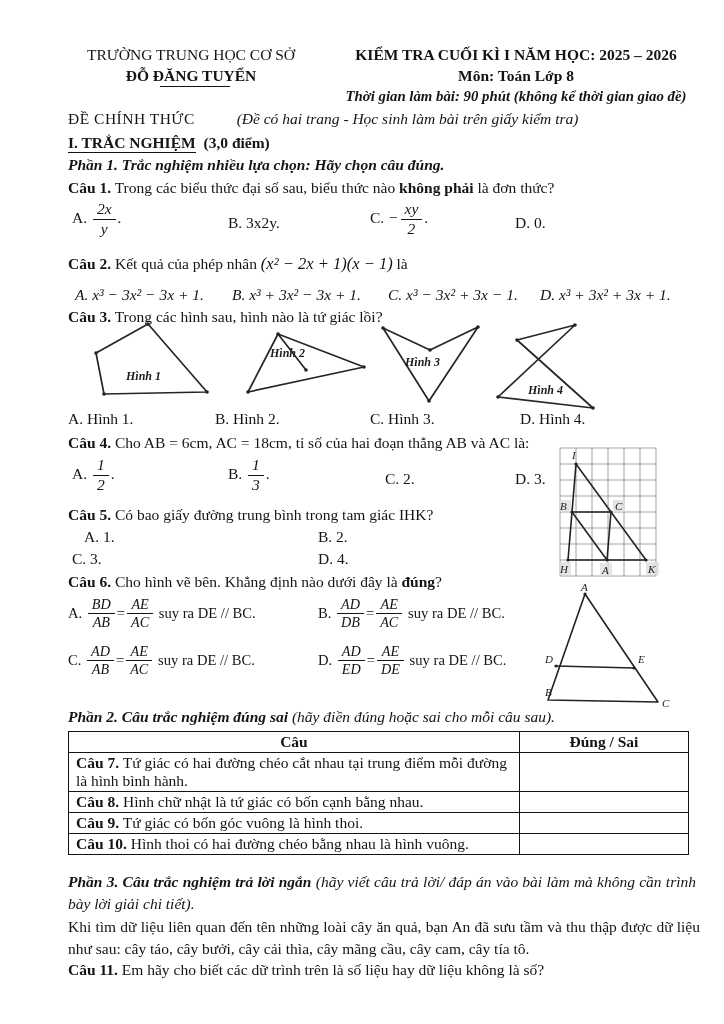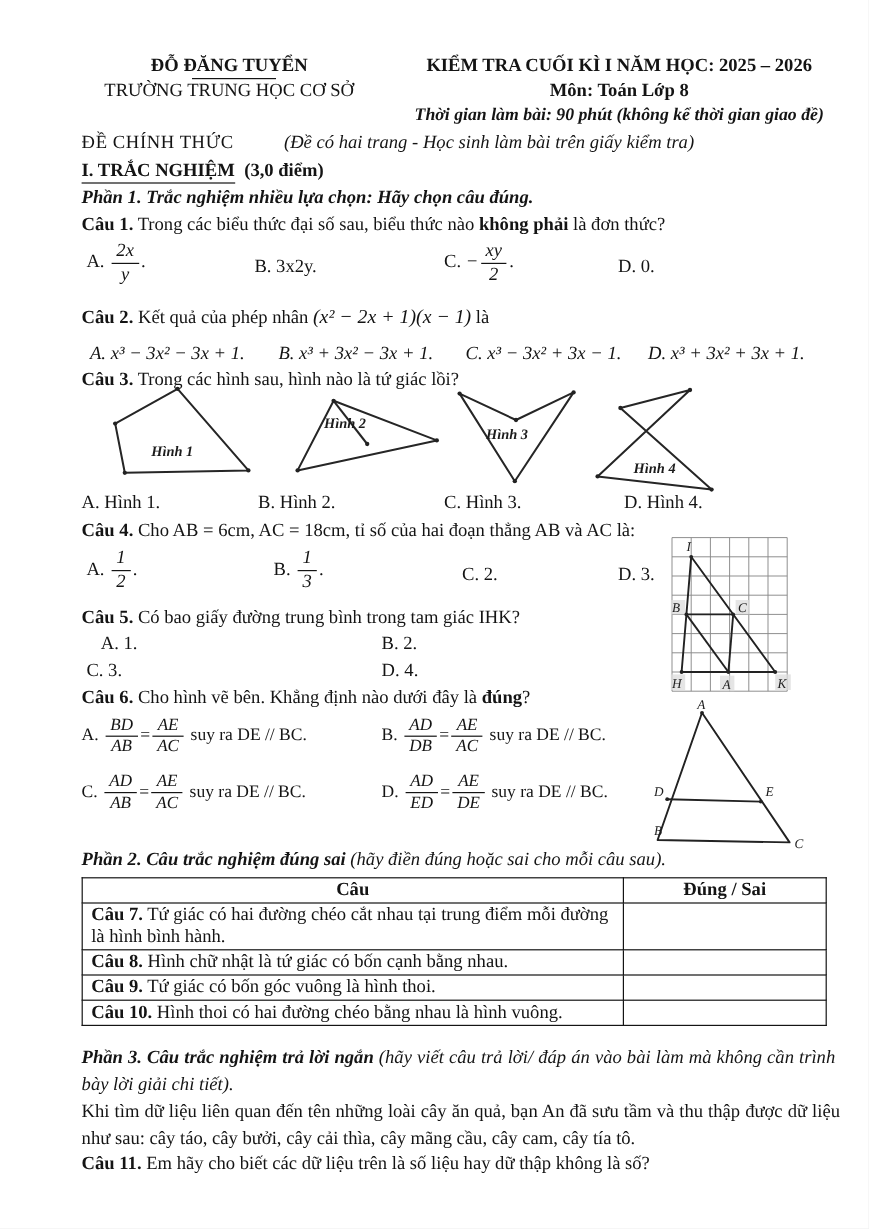--- a/index.html
+++ b/index.html
@@ -49,22 +49,22 @@
   .c1{width:448px;}
   .c2{width:158px;}
   .para{line-height:22.4px;text-align:justify;}
 </style>
 </head>
 <body>
 
 <div class="page">
 
   <div class="abs school ctr">
+    <div>TRƯỜNG TRUNG HỌC CƠ SỞ</div>
     <div><span class="school-name">ĐỖ ĐĂNG TUYỂN</span></div>
-    <div>TRƯỜNG TRUNG HỌC CƠ SỞ</div>
   </div>
 
   <div class="abs exam-head ctr">
     <div class="b">KIỂM TRA CUỐI KÌ I NĂM HỌC: 2025 – 2026</div>
     <div class="b">Môn: Toán Lớp 8</div>
     <div class="bi l3">Thời gian làm bài: 90 phút (không kể thời gian giao đề)</div>
   </div>
 
   <div class="abs exam-type-row">
     <span style="letter-spacing:0.5px;">ĐỀ CHÍNH THỨC</span>
@@ -81,21 +81,21 @@
   <div class="abs" style="left:68px;top:179px;">
     <span class="b">Câu 1.</span>
     <span>Trong các biểu thức đại số sau, biểu thức nào</span>
     <span class="b">không phải</span>
     <span>là đơn thức?</span>
   </div>
   <div class="abs" style="left:72px;top:201px;">
     <span class="opt-label">A.</span>
     <span class="frac"><span class="n">2x</span><span class="d">y</span></span><span>.</span>
   </div>
-  <div class="abs" style="left:212px;top:214px;">B. 3x2y.</div>
+  <div class="abs" style="left:228px;top:214px;">B. 3x2y.</div>
   <div class="abs" style="left:370px;top:201px;">
     <span class="opt-label">C.</span>
     <span class="mi">−</span><span class="frac"><span class="n">xy</span><span class="d">2</span></span><span>.</span>
   </div>
   <div class="abs" style="left:515px;top:214px;">D. 0.</div>
 
   <div class="abs" style="left:68px;top:254px;">
     <span class="b">Câu 2.</span>
     <span>Kết quả của phép nhân</span>
     <span class="mi" style="font-size:16.5px;">(x² − 2x + 1)(x − 1)</span>
@@ -308,16 +308,16 @@
 
   <div class="abs para" style="left:68px;top:871px;width:628px;">
     <span class="bi">Phần 3. Câu trắc nghiệm trả lời ngắn</span>
     <span class="i">(hãy viết câu trả lời/ đáp án vào bài làm mà không cần trình bày lời giải chi tiết).</span>
   </div>
 
   <div class="abs para" style="left:68px;top:916px;width:632px;">Khi tìm dữ liệu liên quan đến tên những loài cây ăn quả, bạn An đã sưu tầm và thu thập được dữ liệu như sau: cây táo, cây bưởi, cây cải thìa, cây mãng cầu, cây cam, cây tía tô.</div>
 
   <div class="abs" style="left:68px;top:961px;width:632px;">
     <span class="b">Câu 11.</span>
-    <span>Em hãy cho biết các dữ liệu trên là số liệu hay dữ thập không là số?</span>
+    <span>Em hãy cho biết các dữ trình trên là số liệu hay dữ liệu không là số?</span>
   </div>
 
 </div>
 
 </body></html>

